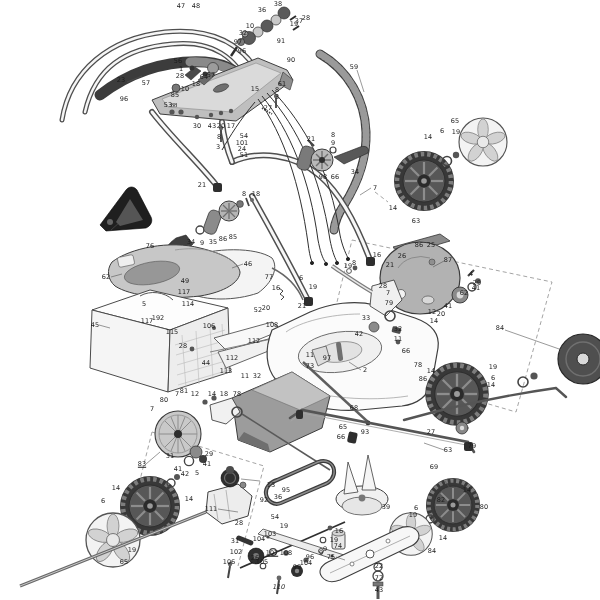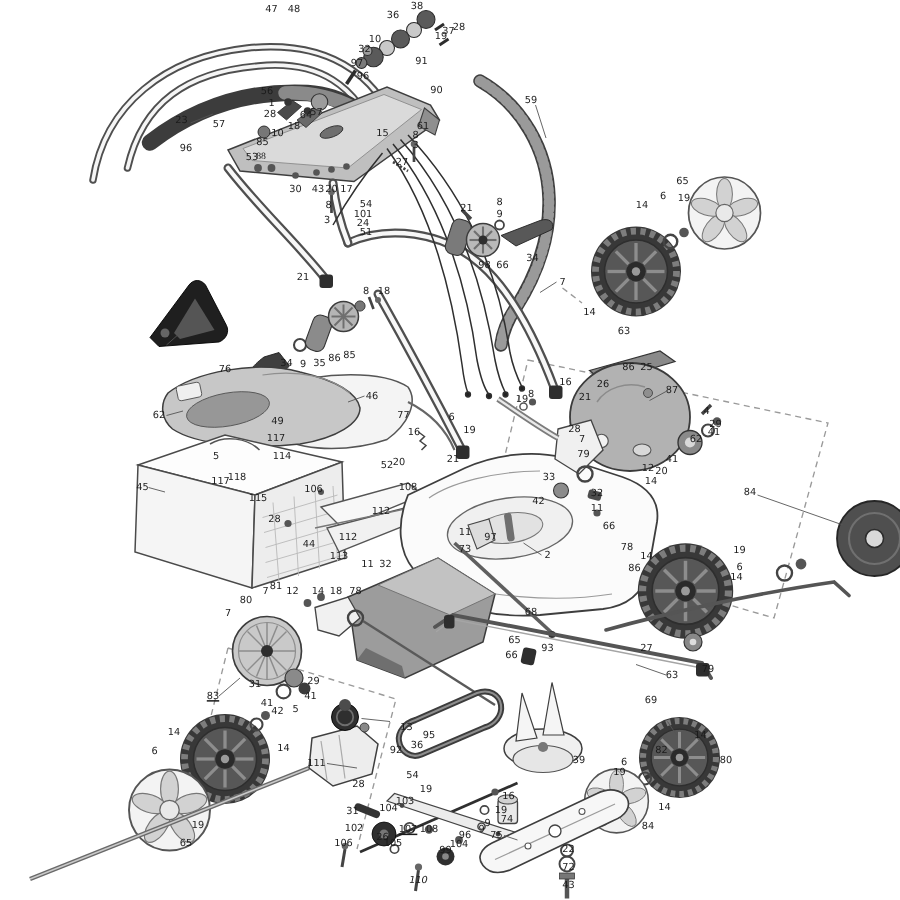--- a/index.html
+++ b/index.html
@@ -464,21 +464,21 @@
       <span class="plabel" style="left: 223px; top: 239px;">86</span>
       <span class="plabel" style="left: 233px; top: 237px;">85</span>
       <span class="plabel" style="left: 107px; top: 246px; margin-left: 43px;">76</span>
       <span class="plabel" style="left: 106px; top: 277px;">62</span>
       <span class="plabel" style="left: 95px; top: 325px;">45</span>
       <span class="plabel" style="left: 185px; top: 281px;">49</span>
       <span class="plabel" style="left: 184px; top: 292px;">117</span>
       <span class="plabel" style="left: 144px; top: 304px;">5</span>
       <span class="plabel" style="left: 188px; top: 304px;">114</span>
       <span class="plabel" style="left: 147px; top: 321px;">117</span>
-      <span class="plabel" style="left: 158px; top: 318px;">118</span>
+      <span class="plabel" style="left: 158px; top: 318px;">192</span>
       <span class="plabel" style="left: 172px; top: 332px;">115</span>
       <span class="plabel" style="left: 183px; top: 346px;">28</span>
       <span class="plabel" style="left: 209px; top: 326px;">106</span>
       <span class="plabel" style="left: 206px; top: 363px; text-align: right;">44</span>
       <span class="plabel" style="left: 232px; top: 358px;">112</span>
       <span class="plabel" style="left: 226px; top: 371px;">113</span>
       <span class="plabel" style="left: 245px; top: 376px;">11</span>
       <span class="plabel" style="left: 257px; top: 376px;">32</span>
       <span class="plabel" style="left: 248px; top: 264px;">46</span>
       <span class="plabel" style="left: 269px; top: 277px;">77</span>

